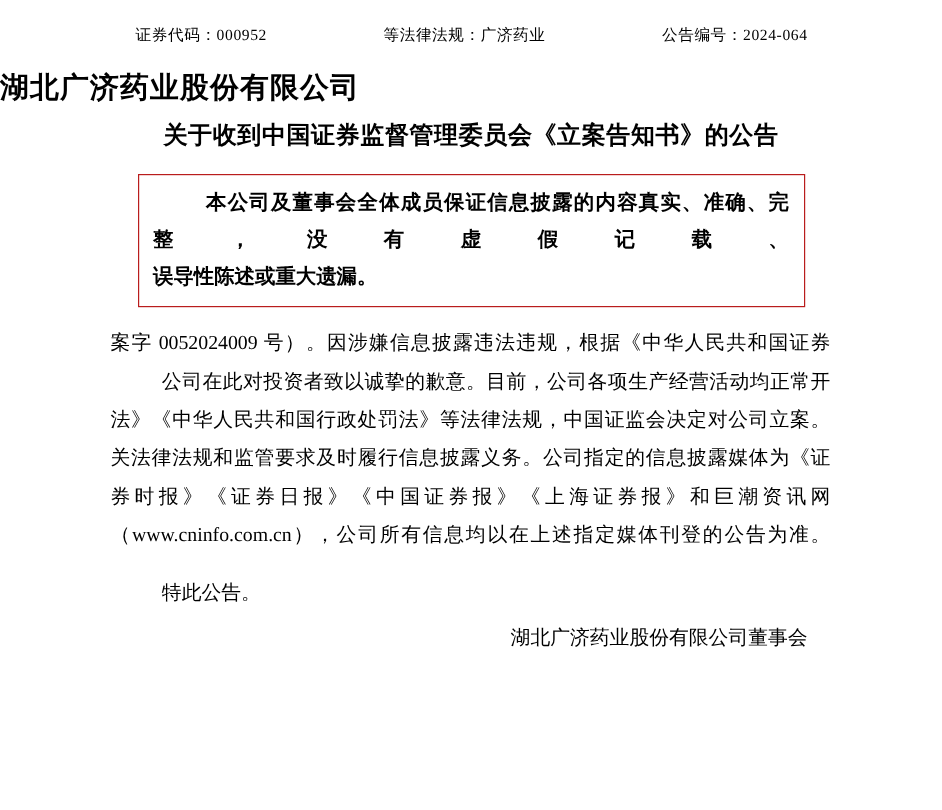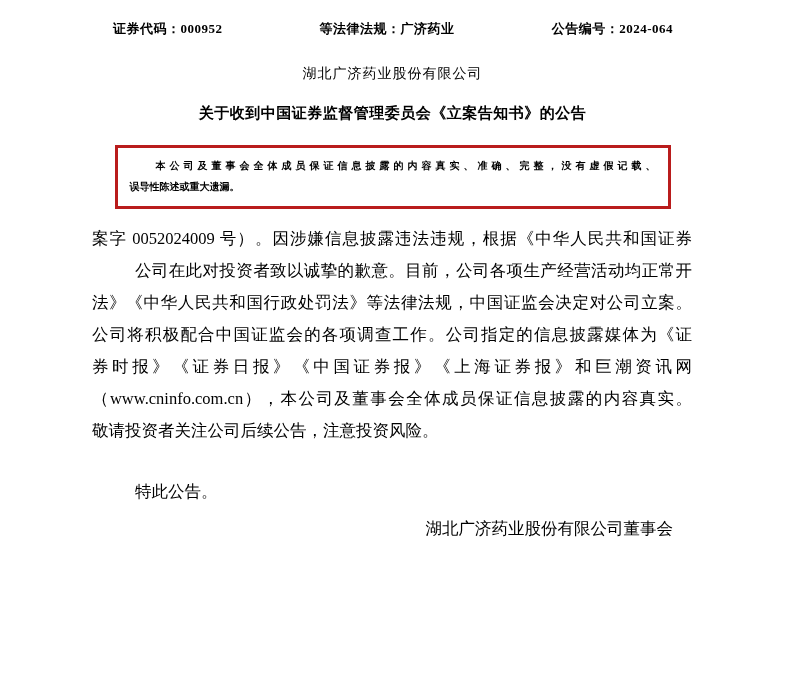--- a/index.html
+++ b/index.html
@@ -20,70 +20,71 @@
     height: 675px;
     background: #ffffff;
   }
   
   .doc-header {
     display: flex;
     justify-content: space-between;
     align-items: baseline;
     margin: 20px 112px 0 113px;
     font-size: 13px;
-    font-weight: bold;
+    font-weight: normal;
     letter-spacing: 0.5px;
     white-space: nowrap;
   }
   .title-company {
     margin: 22px 0 0 0;
-    text-align: center;
-    font-size: 14px;
-    font-weight: normal;
+    text-align: left;
+    font-size: 24px;
+    font-weight: bold;
     line-height: 28px;
     letter-spacing: 1px;
   }
   .title-subject {
     margin: 10px 0 0 0;
     text-align: center;
-    font-size: 15px;
+    font-size: 20px;
     font-weight: bold;
     line-height: 30px;
     letter-spacing: 0.5px;
     font-family: Liberation Serif, serif;
   }
   .statement-box {
     box-sizing: border-box;
     width: 556px;
     margin: 17px auto 0 auto;
-    border: 3px solid #b91c1c;
+    border: 1px solid #b91c1c;
     padding: 7px 12px 9px 12px;
-    font-size: 10px;
+    font-size: 17px;
     font-weight: bold;
-    line-height: 21px;
+    line-height: 31px;
   }
   .body-text {
     width: 600px;
     margin: 14px 0 0 92px;
     font-size: 16.5px;
     line-height: 32px;
   }
   .line {
     white-space: nowrap;
   }
   .indent {
     text-indent: 2.6em;
   }
   .jl {
     white-space: normal;
     text-align: justify;
     text-align-last: justify;
   }
   .closing-note {
-    margin-top: 29px;
+    margin-top: 17px;
+    font-family: Liberation Mono, monospace;
   }
   .closing-block {
     width: 581px; 
     margin: 3px 0 0 92px;
     text-align: right;
     font-size: 16.5px;
     line-height: 36px;
   }
 </style>
 </head>
@@ -104,24 +105,23 @@
   <div class="statement-box">
     <div class="line indent jl">本公司及董事会全体成员保证信息披露的内容真实、准确、完整，没有虚假记载、</div>
     <div class="line">误导性陈述或重大遗漏。</div>
   </div>
 
   <div class="body-text">
     <div class="line jl">案字 0052024009 号）。因涉嫌信息披露违法违规，根据《中华人民共和国证券</div>
     <div class="line indent jl">公司在此对投资者致以诚挚的歉意。目前，公司各项生产经营活动均正常开</div>
 
     <div class="line jl">法》《中华人民共和国行政处罚法》等法律法规，中国证监会决定对公司立案。</div>
-    <div class="line jl">公司将积极配合中国证监会的各项调查工作。公司指定的信息披露媒体为《证</div>
+    <div class="line jl">关法律法规和监管要求及时履行信息披露义务。公司指定的信息披露媒体为《证</div>
     <div class="line jl">券时报》《证券日报》《中国证券报》《上海证券报》和巨潮资讯网</div>
-    <div class="line jl">（www.cninfo.com.cn），本公司及董事会全体成员保证信息披露的内容真实。</div>
-    <div class="line">敬请投资者关注公司后续公告，注意投资风险。</div>
+    <div class="line jl">（www.cninfo.com.cn），公司所有信息均以在上述指定媒体刊登的公告为准。</div>
 
     <div class="line indent closing-note">特此公告。</div>
   </div>
 
   <div class="closing-block">
     <div class="line">湖北广济药业股份有限公司董事会</div>
 
   </div>
 
 </div>

